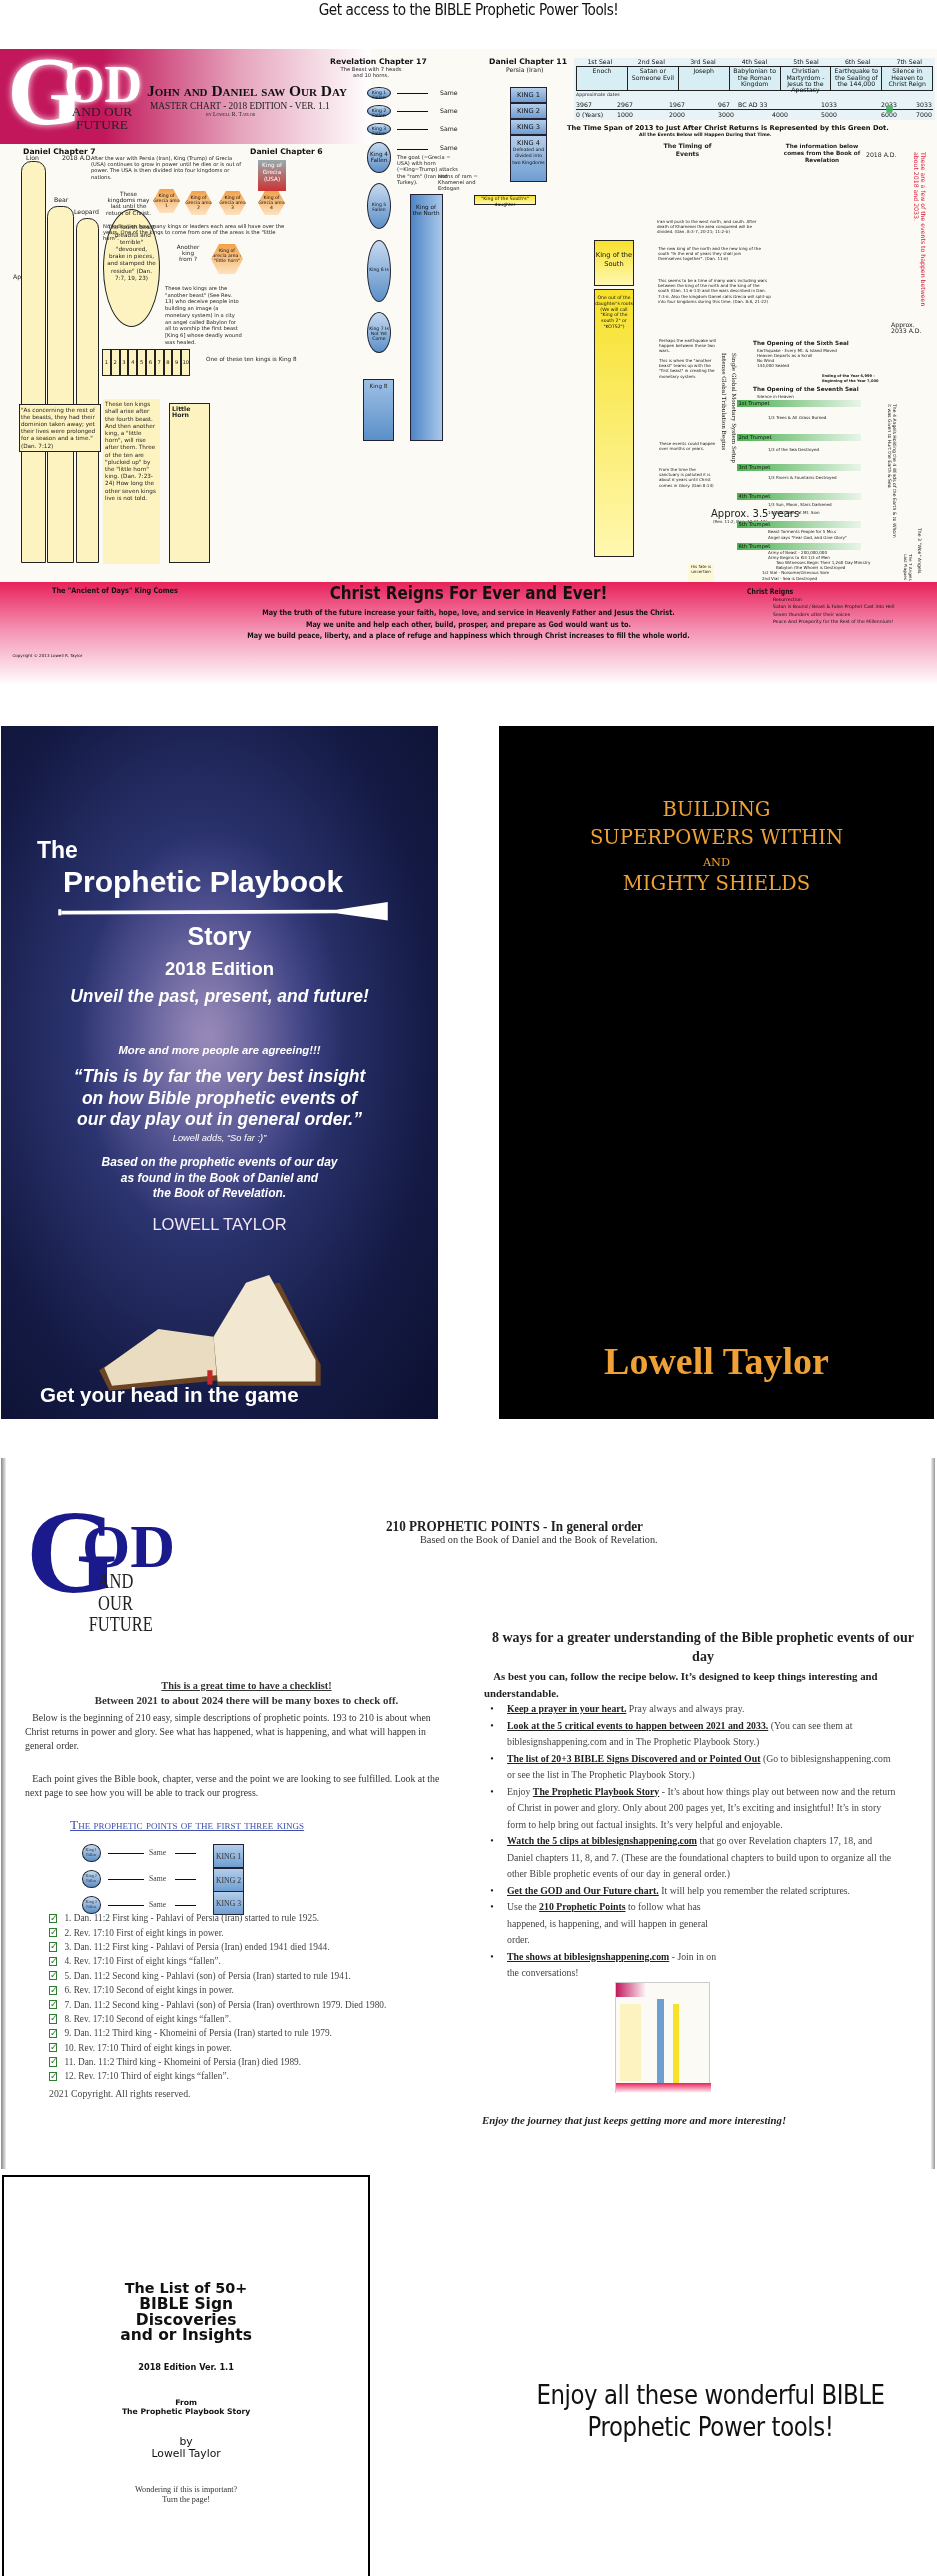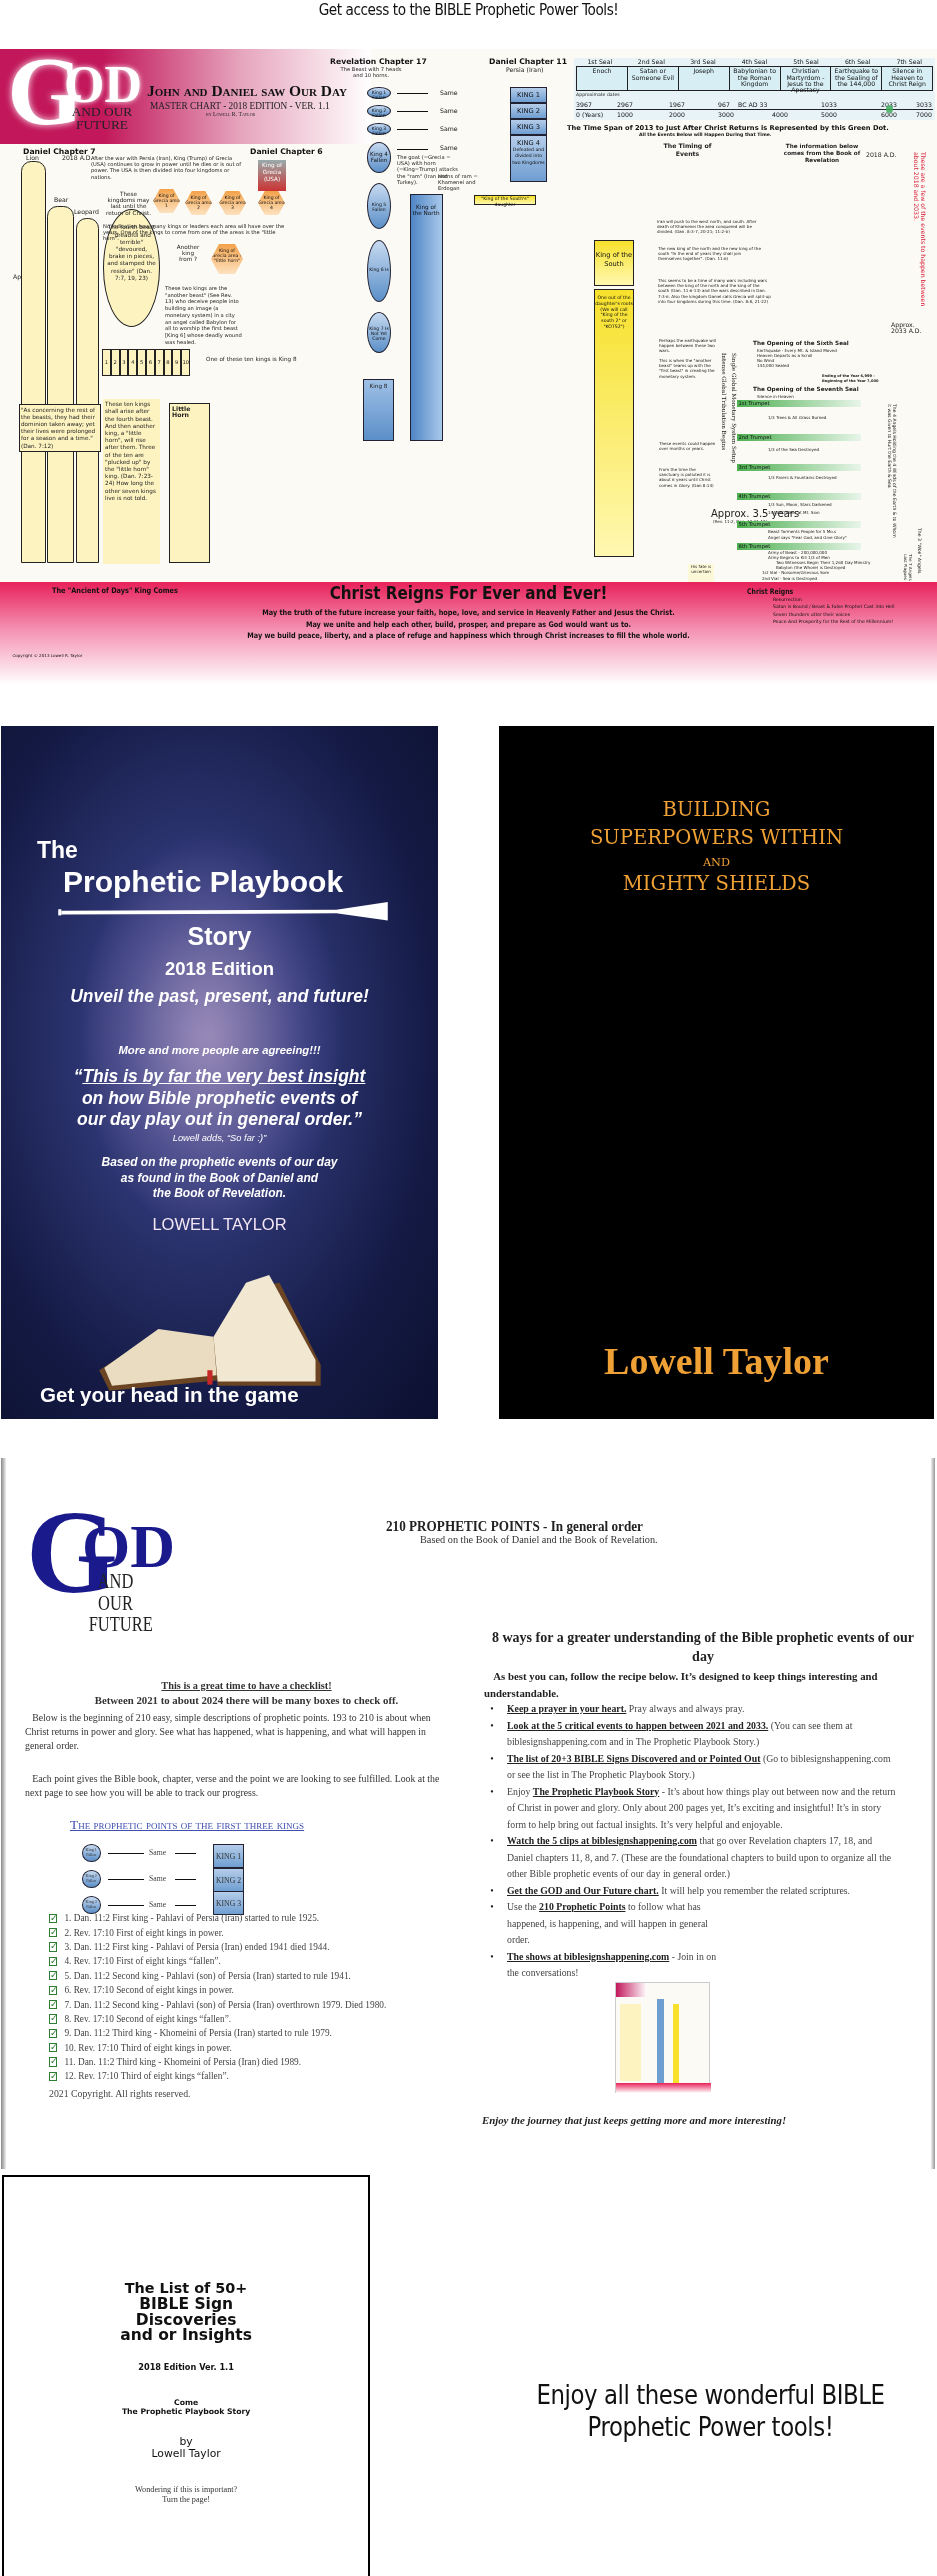--- a/index.html
+++ b/index.html
@@ -62,21 +62,21 @@
   .cover-playbook { position: absolute; left: 1px; top: 726px; width: 437px; height: 693px; background: radial-gradient(ellipse at 45% 45%, #6d6b9e 0%, #2c3470 35%, #141a44 70%, #0c1030 100%); overflow: hidden; color: #fff; }
   .nebula { position: absolute; left: 77px; top: 103px; width: 268px; height: 412px; background: radial-gradient(ellipse, rgba(210,180,220,.45) 0%, rgba(120,110,190,.25) 45%, rgba(0,0,0,0) 70%); }
   .pb-the { position: absolute; left: 36px; top: 111px; font-size: 23px; font-weight: bold; }
   .pb-title { position: absolute; left: 62px; top: 139px; font-size: 30px; font-weight: bold; }
   .trumpet { position: absolute; left: 57px; top: 175px; width: 330px; height: 20.6px; }
   .pb-story { position: absolute; left: 0; width: 437px; text-align: center; top: 196px; font-size: 25px; font-weight: bold; }
   .pb-ed { position: absolute; left: 0; width: 437px; text-align: center; top: 232px; font-size: 18.5px; font-weight: bold; }
   .pb-unveil { position: absolute; left: 0; width: 437px; text-align: center; top: 260px; font-size: 17.5px; font-weight: bold; font-style: italic; }
   .pb-more { position: absolute; left: 0; width: 437px; text-align: center; top: 318px; font-size: 11.3px; font-weight: bold; font-style: italic; }
   .pb-quote { position: absolute; left: 0; width: 437px; text-align: center; top: 340px; font-size: 17.5px; font-weight: bold; font-style: italic; line-height: 21.6px; }
-  .pb-quote .u { text-decoration: underline; }
+  .pb-quote .u { }
   .pb-adds { position: absolute; left: 0; width: 437px; text-align: center; top: 407px; font-size: 9.3px; font-style: italic; }
   .pb-based { position: absolute; left: 0; width: 437px; text-align: center; top: 344px; font-size: 12px; font-weight: bold; font-style: italic; line-height: 15.5px; }
   .pb-author { position: absolute; left: 0; width: 437px; text-align: center; top: 403px; font-size: 16.5px; color: #f3e6f5; }
   .pb-book { position: absolute; left: 93px; top: 448px; width: 237px; height: 134px; }
   .pb-tag { position: absolute; left: 39px; top: 657px; font-size: 20.6px; font-weight: bold; }
 
   .cover-superpowers { position: absolute; left: 499px; top: 726px; width: 435px; height: 693px; background: #000; color: #f0a135; }
   .sp-line { position: absolute; left: 0; width: 435px; text-align: center; font-family: "DejaVu Serif", serif; font-variant: small-caps; }
   .sp-author { position: absolute; left: 0; width: 435px; text-align: center; top: 613px; font-family: "Liberation Serif", serif; font-size: 38px; font-weight: bold; }
 
@@ -472,21 +472,21 @@
   </div>
   <div style="position:absolute;left:482px;top:656px;font-size:10.8px;font-weight:bold;font-style:italic;color:#222;white-space:nowrap;">Enjoy the journey that just keeps getting more and more interesting!</div>
 </div>
 
 <div class="cover-list">
   <div class="cl-t" style="top:103px;font-size:14.4px;">The List of 50+</div>
   <div class="cl-t" style="top:118px;font-size:15.5px;">BIBLE Sign</div>
   <div class="cl-t" style="top:134px;font-size:15.5px;">Discoveries</div>
   <div class="cl-t" style="top:149px;font-size:15.5px;">and or Insights</div>
   <div class="cl-t" style="top:185px;font-size:8.2px;">2018 Edition Ver. 1.1</div>
-  <div class="cl-t" style="top:221px;font-size:7.7px;">Come</div>
+  <div class="cl-t" style="top:221px;font-size:7.7px;">From</div>
   <div class="cl-t" style="top:230px;font-size:7.7px;">The Prophetic Playbook Story</div>
   <div class="cl-t" style="top:258px;font-size:10.8px;font-weight:normal;">by</div>
   <div class="cl-t" style="top:270px;font-size:10.8px;font-weight:normal;">Lowell Taylor</div>
   <div class="cl-wonder" style="top:308px;">Wondering if this is important?</div>
   <div class="cl-wonder" style="top:318px;">Turn the page!</div>
 </div>
 
 <div class="enjoy-all">Enjoy all these wonderful BIBLE Prophetic Power tools!</div>
 
 

